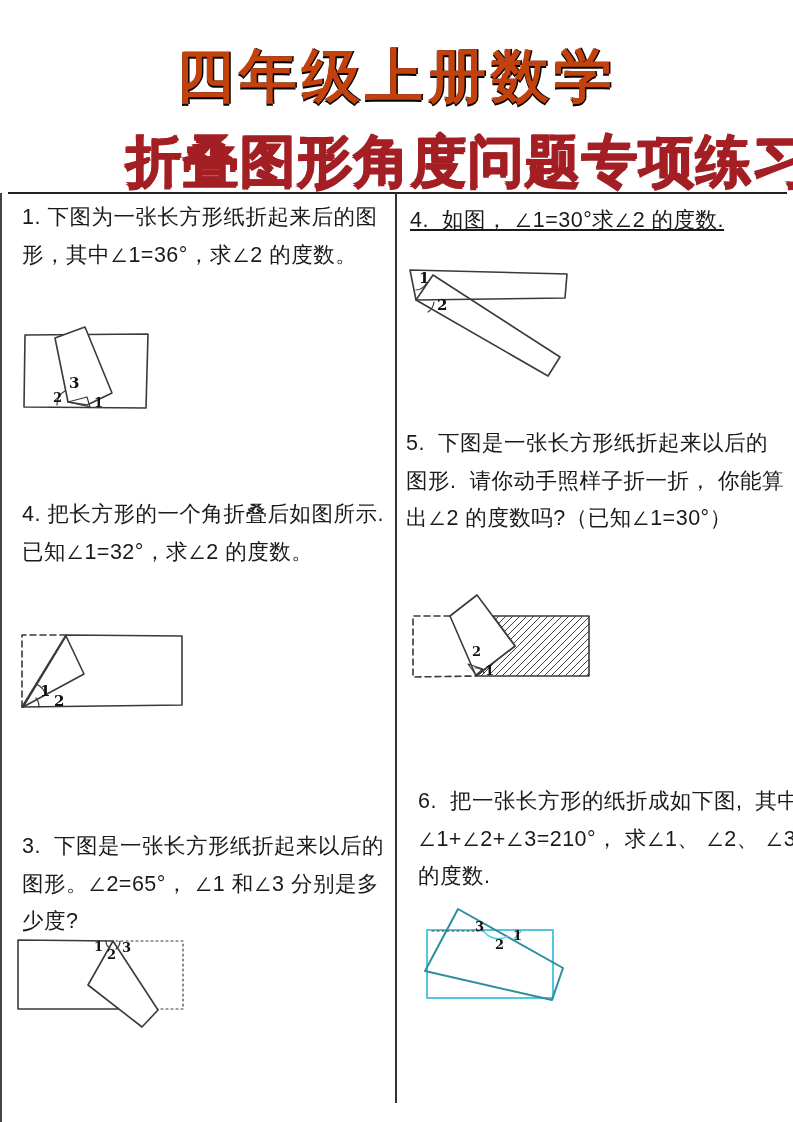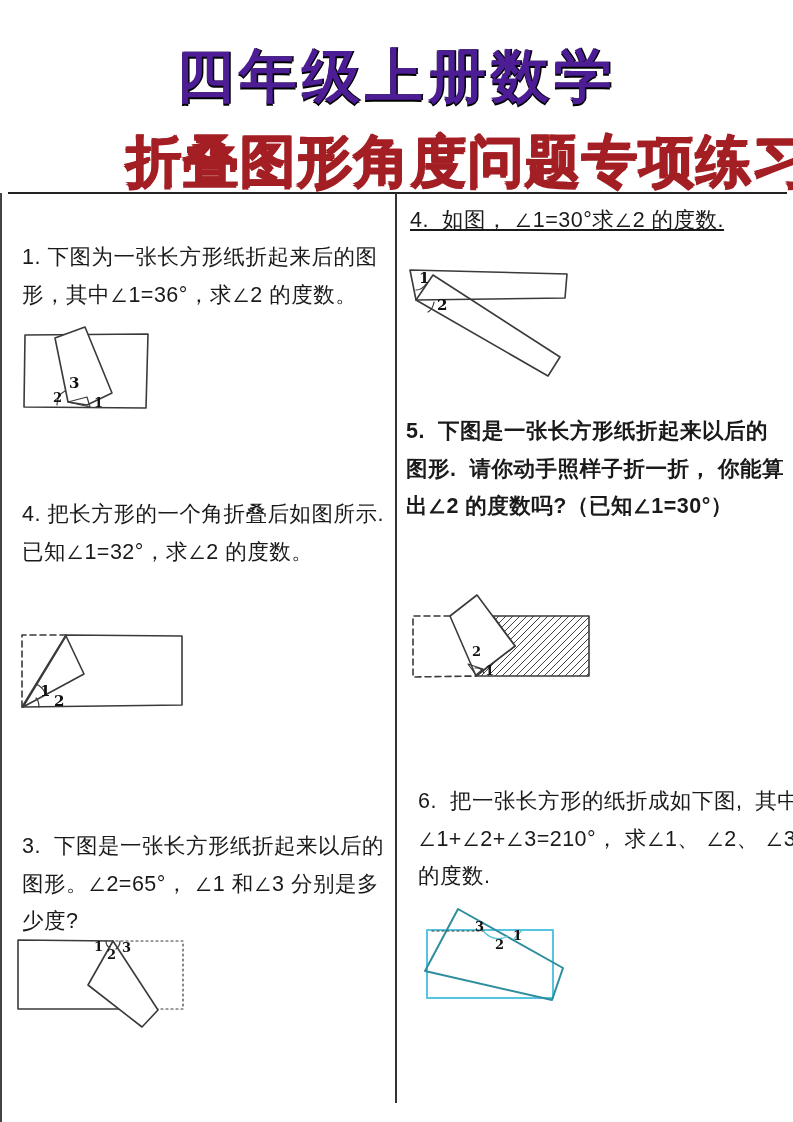--- a/index.html
+++ b/index.html
@@ -9,41 +9,41 @@
     --teal:#2E8E9E;
   }
   html,body{margin:0;padding:0;}
   body{
     width:793px;height:1122px;position:relative;background:#ffffff;
     font-family:"Liberation Sans", sans-serif;color:#1a1a1a;overflow:hidden;
   }
   .title{
     position:absolute;left:0;top:38px;width:793px;text-align:center;margin:0;
     font-family:"DejaVu Sans", sans-serif;font-weight:900;font-size:58px;
-    letter-spacing:5px;color:#4c1d95;
+    letter-spacing:5px;color:#c2410c;
     text-shadow:1.5px 0 0 #000, 0 1.5px 0 #000;
   }
   .subtitle{
     position:absolute;left:0;top:108px;width:793px;text-align:right;margin:16px;
     font-family:"DejaVu Sans", sans-serif;font-weight:900;font-size:56px;
     letter-spacing:1px;color:var(--subtitle-color);
     text-shadow:1.5px 0 0 var(--subtitle-color), 0 1.5px 0 var(--subtitle-color);
   }
   .hline{position:absolute;left:8px;top:192px;width:779px;height:2px;background:#222;}
   .vline{position:absolute;left:395px;top:193px;width:2px;height:910px;background:#333;}
   .edgeline{position:absolute;left:0;top:193px;width:2px;height:929px;background:#444;}
   .ptext{
     position:absolute;margin:0;font-size:21.5px;line-height:37.5px;
     letter-spacing:0.5px;white-space:pre-wrap;
   }
-  #p1t{left:22px;top:199px;width:368px;margin-top:40px;}
+  #p1t{left:22px;top:199px;width:368px;}
   #p2t{left:22px;top:496px;width:368px;}
   #p3t{left:22px;top:798px;width:368px;margin-top:30px;}
   #p4t{left:410px;top:202px;width:380px;text-decoration:underline;}
-  #p5t{left:406px;top:413px;width:380px;font-weight:bold;}
+  #p5t{left:406px;top:425px;width:380px;}
   #p6t{left:418px;top:783px;width:382px;}
   .diag{position:absolute;}
   #d1{left:20px;top:323px;}
   #d2{left:15px;top:628px;}
   #d3{left:12px;top:933px;}
   #d4{left:403px;top:263px;}
   #d5{left:408px;top:588px;}
   #d6{left:418px;top:898px;}
   .ink{stroke:var(--ink);fill:none;stroke-width:1.6;stroke-linejoin:round;stroke-linecap:round;}
   .ink-thin{stroke:var(--ink);fill:none;stroke-width:1.2;stroke-linejoin:round;stroke-linecap:round;}

